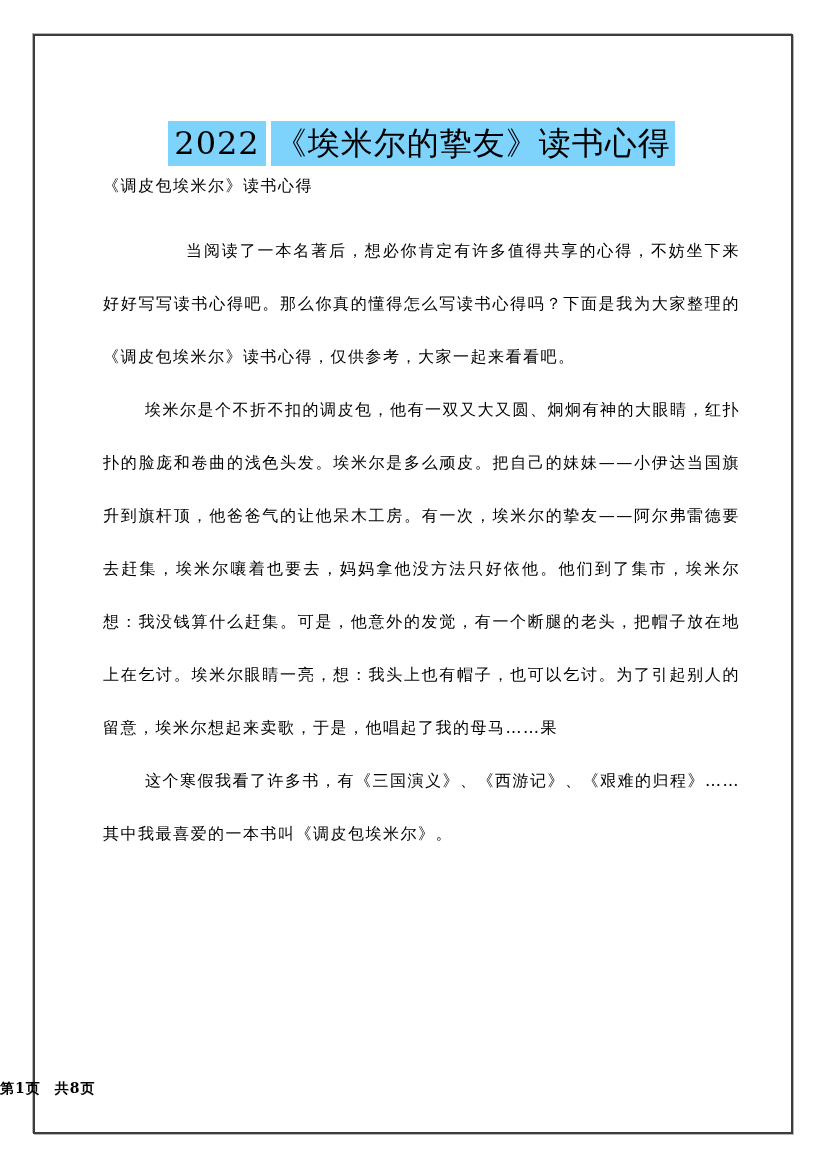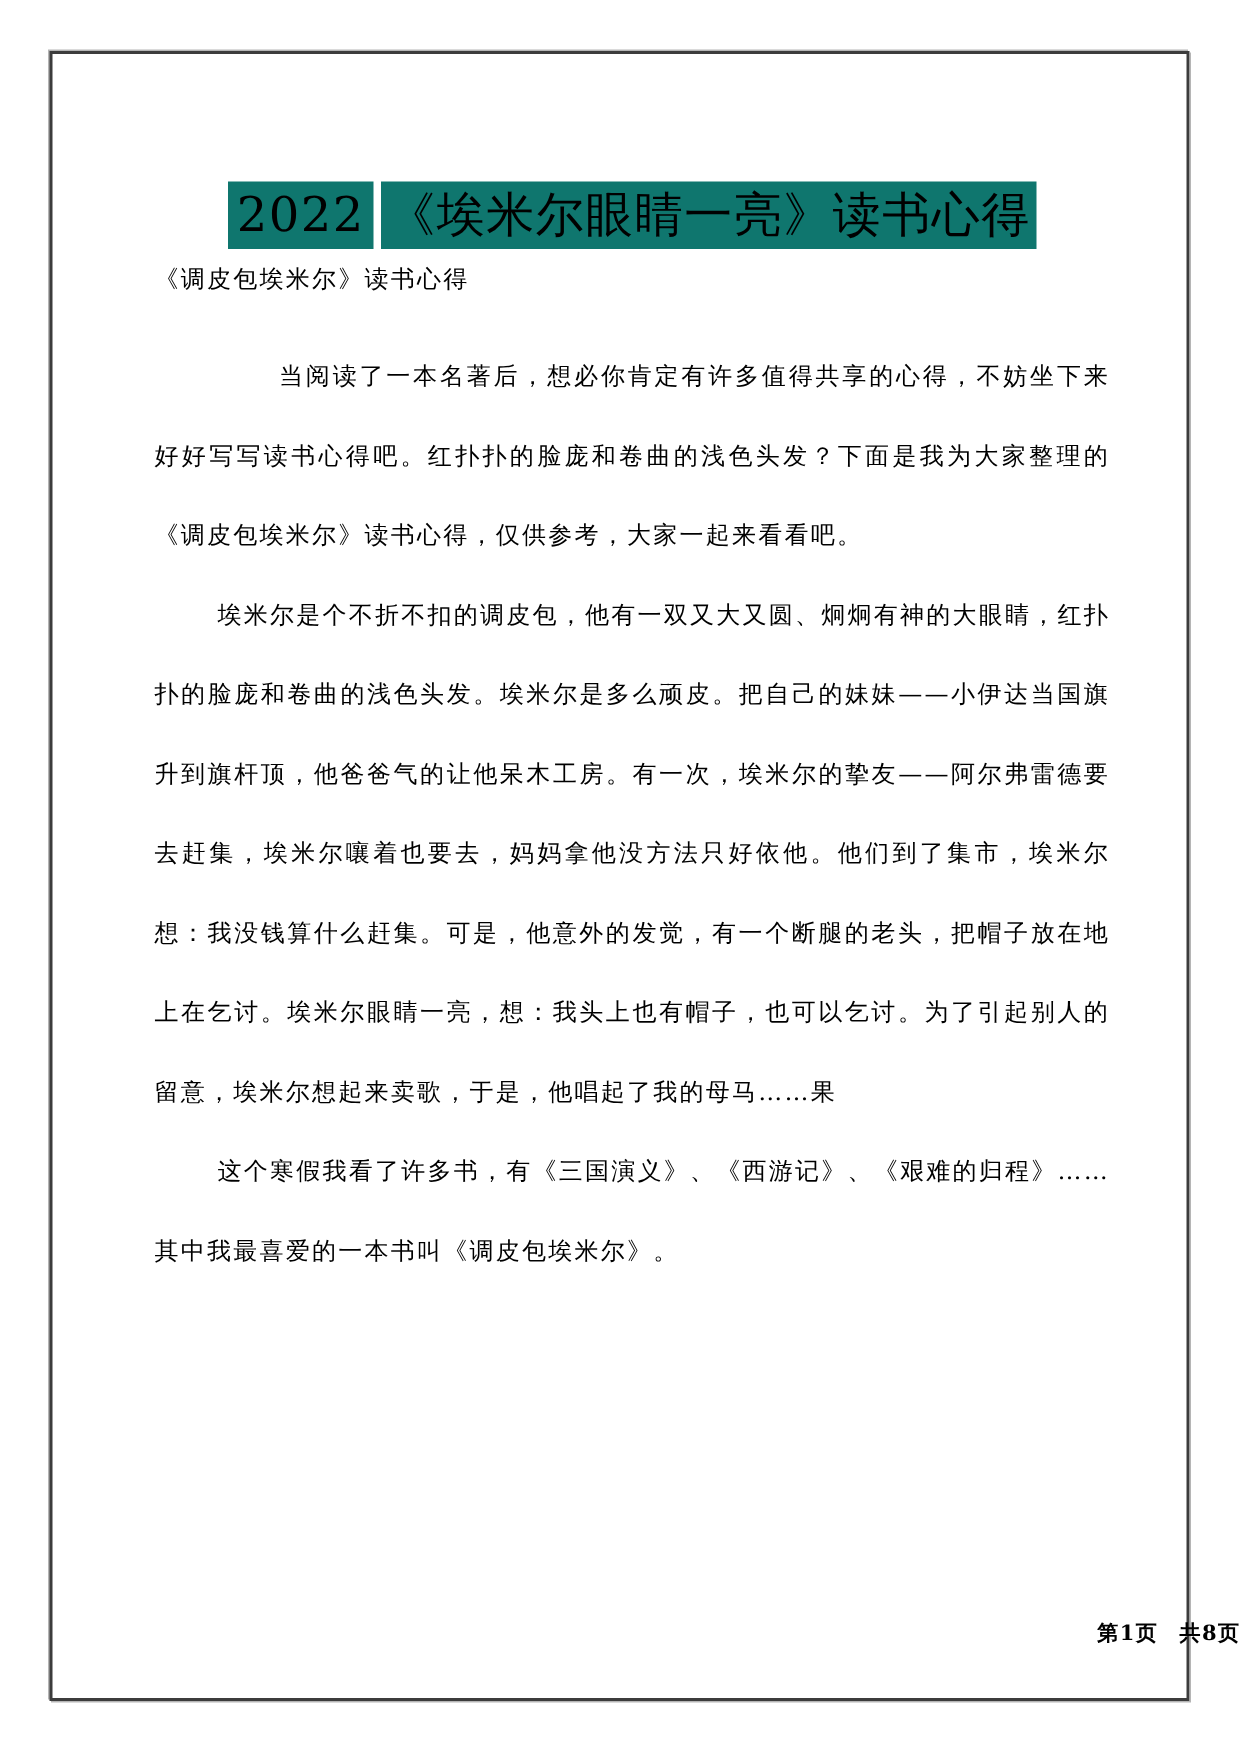--- a/index.html
+++ b/index.html
@@ -32,21 +32,21 @@
     width: 637px;
     top: 100px;
     text-align: center;
     font-size: 32px;
     line-height: 44px;
     letter-spacing: 1px;
     white-space: nowrap;
     font-weight: 500;
   }
   .hl {
-    background: #0f766e;
+    background: #7dd3fc;
     padding: 3px 4px 4px 4px;
   }
   .hl-year {
     margin-right: 5px;
     padding-left: 6px;
     padding-right: 6px;
   }
   .doc-body {
     position: absolute;
     left: 103px;
@@ -61,38 +61,38 @@
     margin: 0;
   }
   .indent-none   { text-indent: 0; }
   .indent-normal { text-indent: 42px; }
   .indent-large  { text-indent: 83px; margin-top: 12px; }
   .doc-footer {
     position: absolute;
     left: 0;
     right: 0;
     top: 1080px;
-    text-align: right;
+    text-align: left;
     font-size: 14px;
     font-weight: bold;
     letter-spacing: 1px;
   }
   .doc-footer .page-current {
     margin-right: 14px;
   }
 </style>
 </head>
 <body>
 
 <div class="page-border"></div>
 
-<h1 class="doc-title"><span class="hl hl-year">2022</span><span class="hl">《埃米尔眼睛一亮》读书心得</span></h1>
+<h1 class="doc-title"><span class="hl hl-year">2022</span><span class="hl">《埃米尔的挚友》读书心得</span></h1>
 
 <div class="doc-body" id="doc-body">
     <p class="para indent-none">《调皮包埃米尔》读书心得</p>
-    <p class="para indent-large">当阅读了一本名著后，想必你肯定有许多值得共享的心得，不妨坐下来好好写写读书心得吧。红扑扑的脸庞和卷曲的浅色头发？下面是我为大家整理的《调皮包埃米尔》读书心得，仅供参考，大家一起来看看吧。</p>
+    <p class="para indent-large">当阅读了一本名著后，想必你肯定有许多值得共享的心得，不妨坐下来好好写写读书心得吧。那么你真的懂得怎么写读书心得吗？下面是我为大家整理的《调皮包埃米尔》读书心得，仅供参考，大家一起来看看吧。</p>
     <p class="para indent-normal">埃米尔是个不折不扣的调皮包，他有一双又大又圆、炯炯有神的大眼睛，红扑扑的脸庞和卷曲的浅色头发。埃米尔是多么顽皮。把自己的妹妹——小伊达当国旗升到旗杆顶，他爸爸气的让他呆木工房。有一次，埃米尔的挚友——阿尔弗雷德要去赶集，埃米尔嚷着也要去，妈妈拿他没方法只好依他。他们到了集市，埃米尔想：我没钱算什么赶集。可是，他意外的发觉，有一个断腿的老头，把帽子放在地上在乞讨。埃米尔眼睛一亮，想：我头上也有帽子，也可以乞讨。为了引起别人的留意，埃米尔想起来卖歌，于是，他唱起了我的母马……果</p>
     <p class="para indent-normal">这个寒假我看了许多书，有《三国演义》、《西游记》、《艰难的归程》……其中我最喜爱的一本书叫《调皮包埃米尔》。</p>
   </div>
 
 <div class="doc-footer">
   <span class="page-current">第1页</span><span class="page-total">共8页</span>
 </div>
 
 </body></html>

